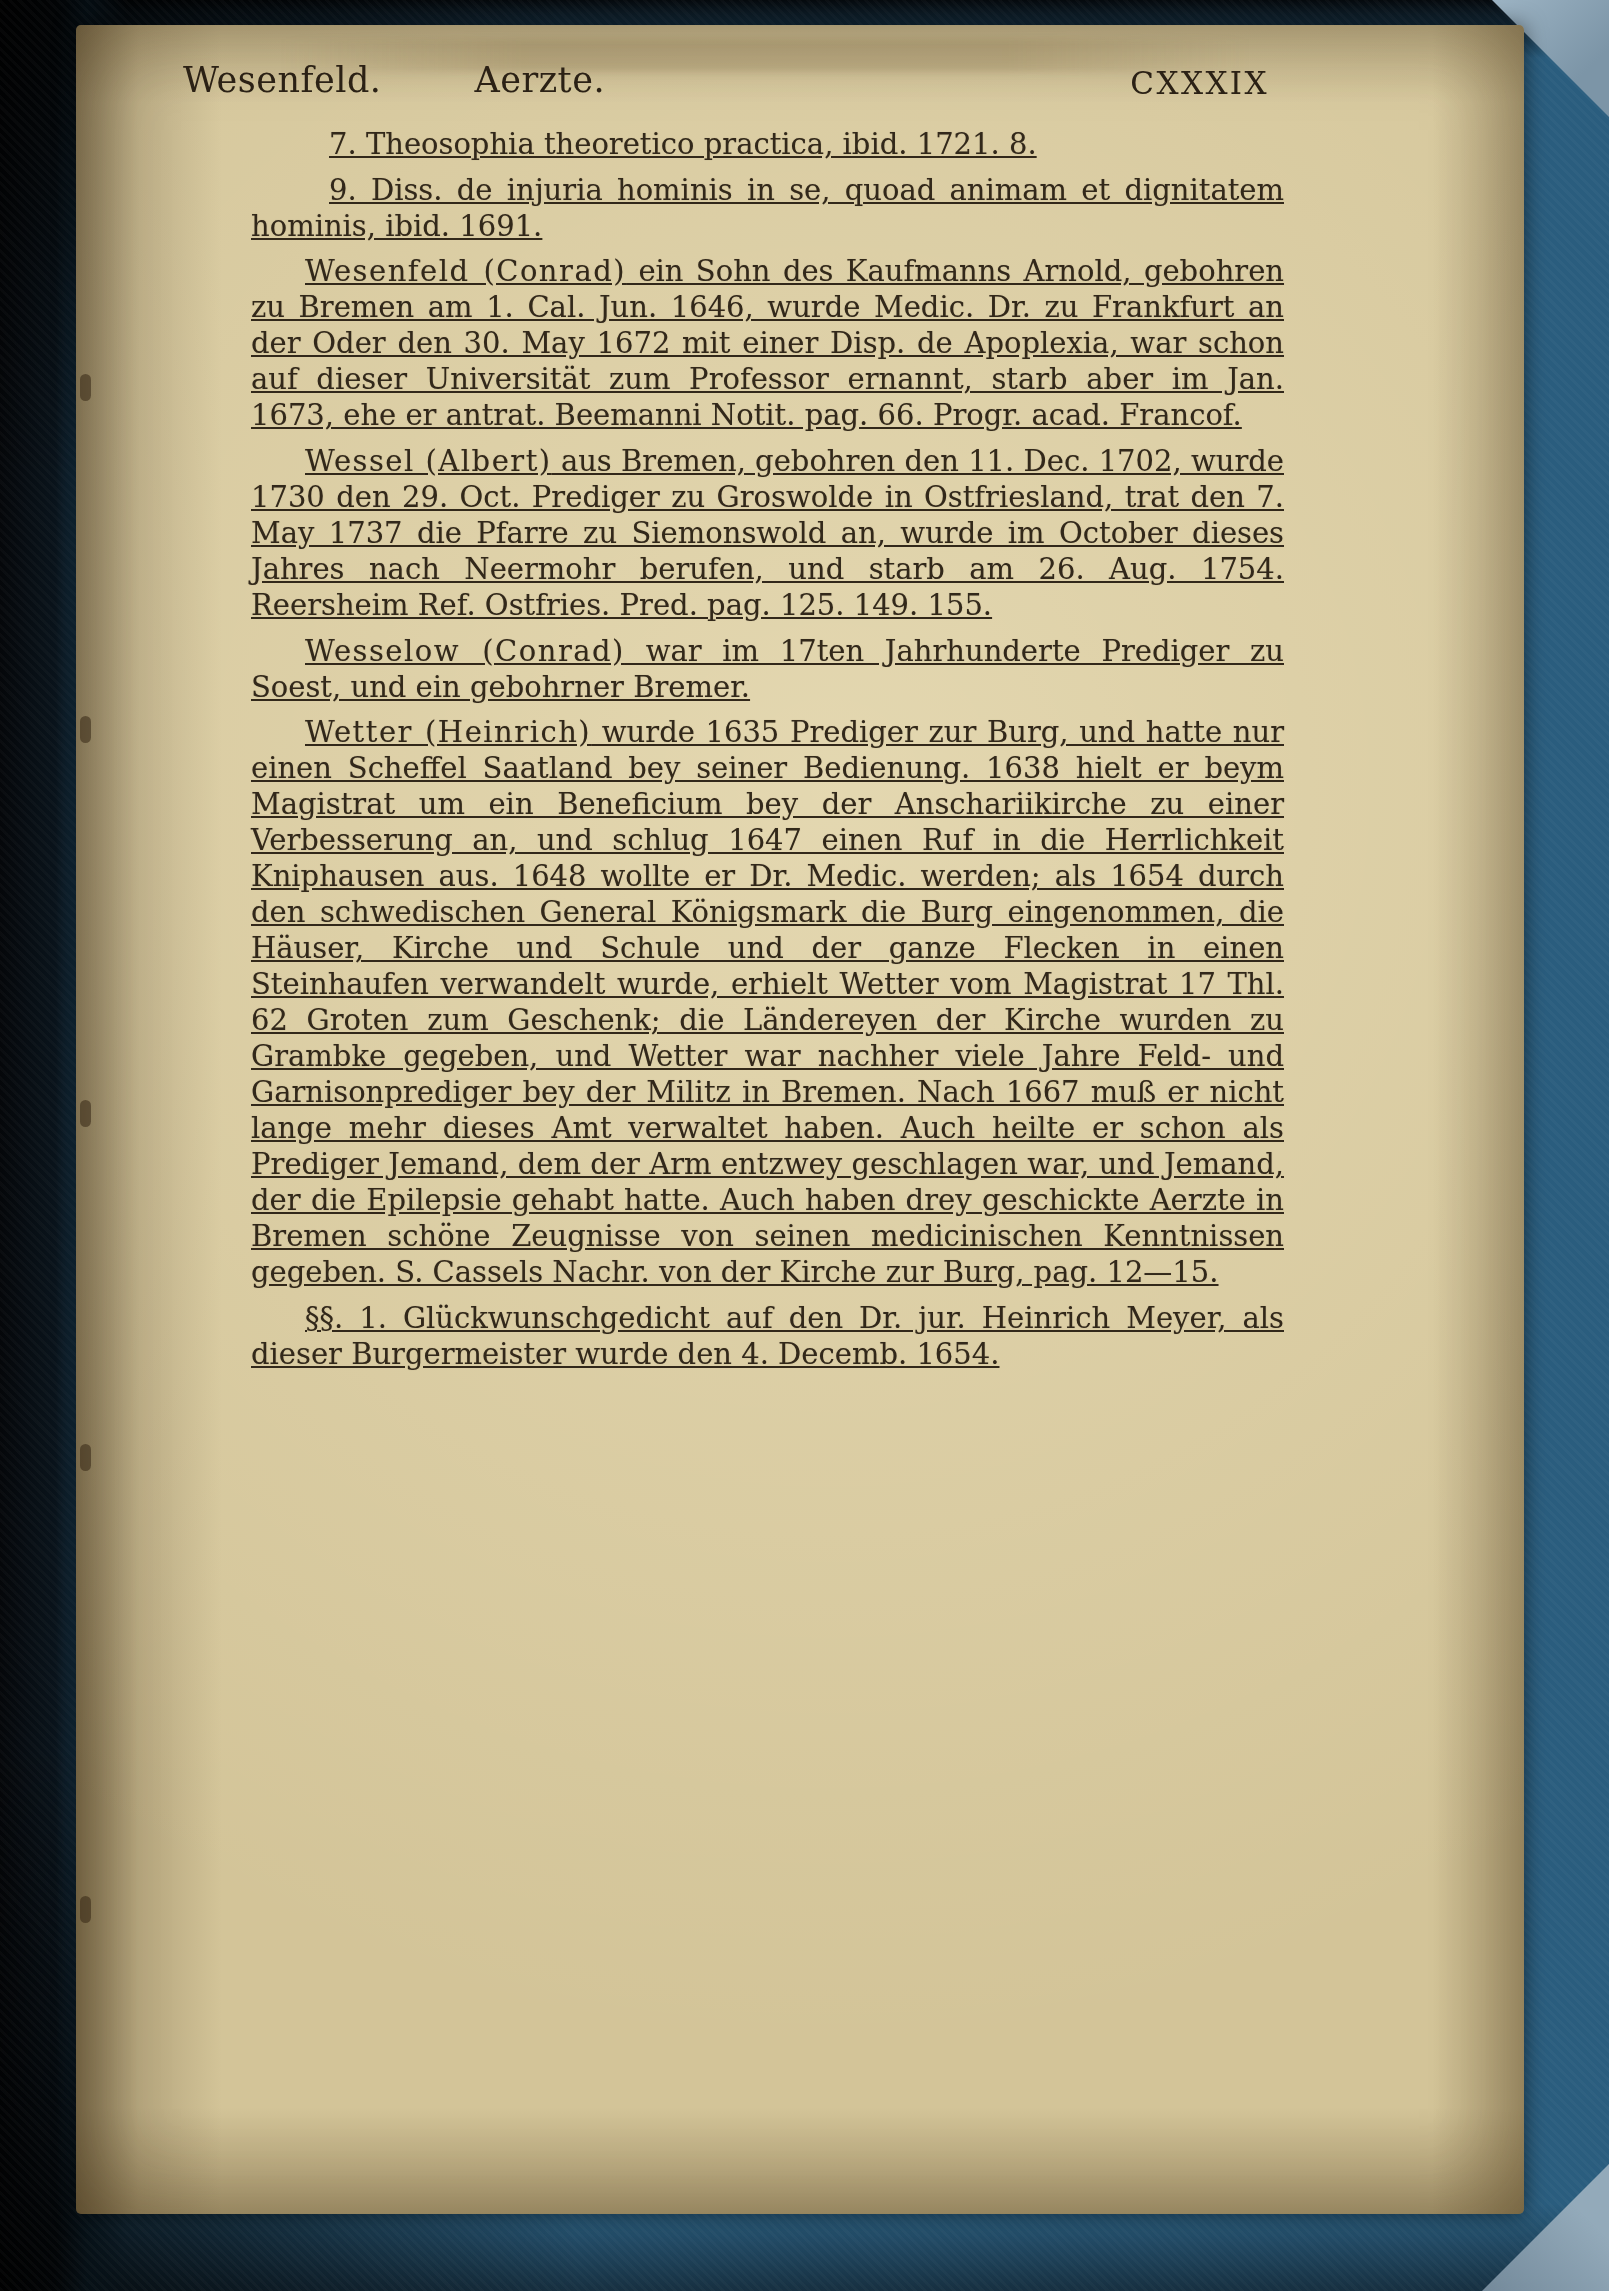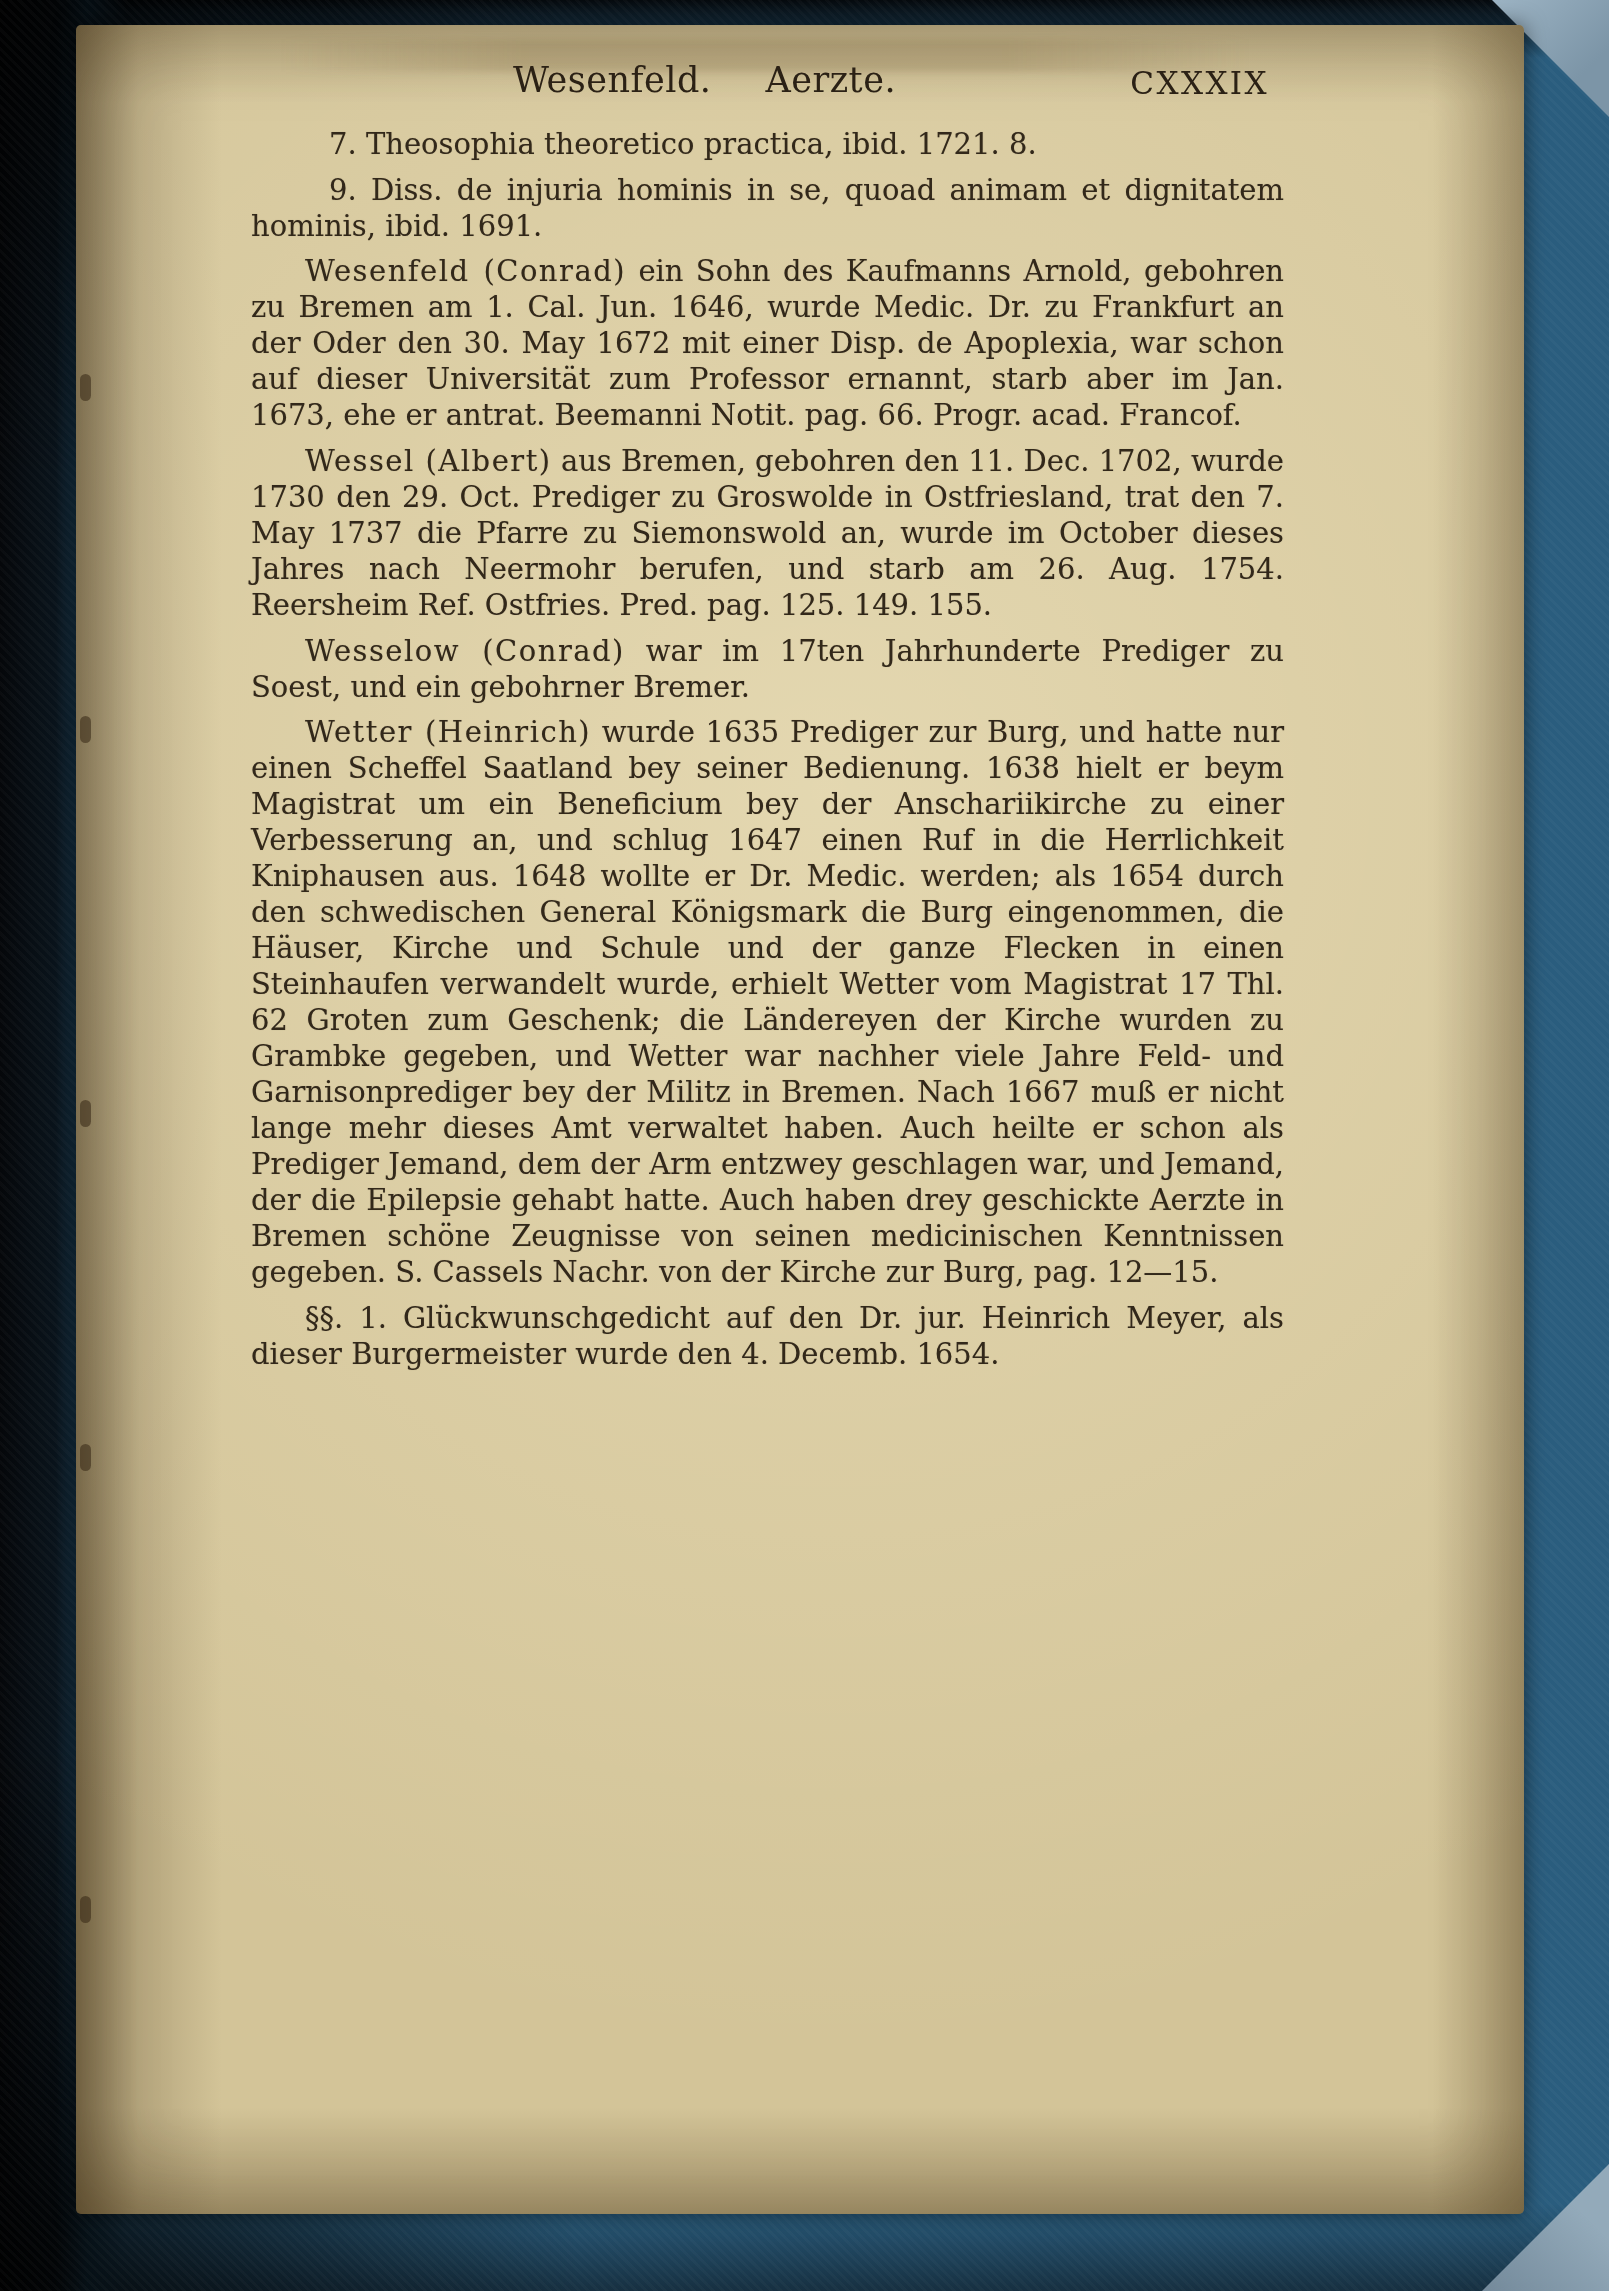--- a/index.html
+++ b/index.html
@@ -94,22 +94,21 @@
     width: 1043px;
     height: 47px;
     font-size: 35px;
     letter-spacing: 0.5px;
     color: #2b2115;
   }
   .head-titles {
     position: absolute;
     left: 0; right: 0;
     display: flex;
-    justify-content: center;
-    gap: 54px;
+    gap: 93px;
     transform: translateX(-68px);
   }
   .page-number {
     position: absolute;
     right: 25px;
     top: 4.9px;
     font-size: 31px;
     letter-spacing: 2.4px;
   }
 
@@ -117,20 +116,21 @@
   .text-block {
     position: absolute;
     top: 101px;
     left: 175px;
     width: 1033px;
     text-align: justify;
     font-size: 29px;
     line-height: 36px;
     color: #32281a;
     text-shadow: 0 0 1px rgba(50,40,26,.25);
+    text-decoration: underline;
   }
   .text-block p {
     margin: 0 0 9.7px 0;
     text-indent: 78px;
   }
   .text-block p.entry {
     margin-top: 8px;
     text-indent: 54px;
   }
   .lead {

